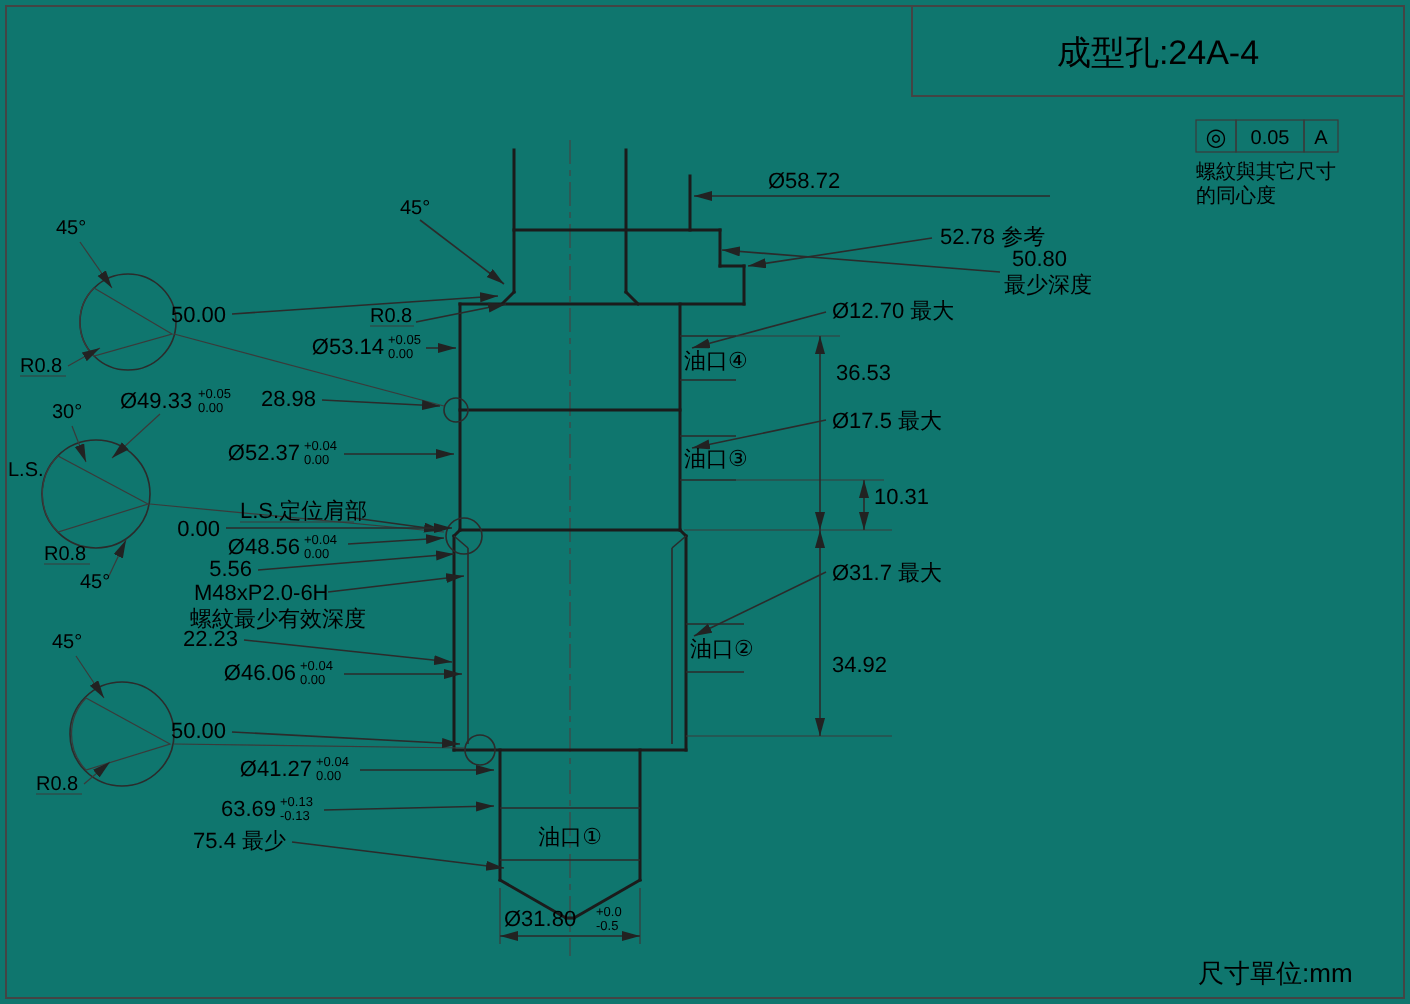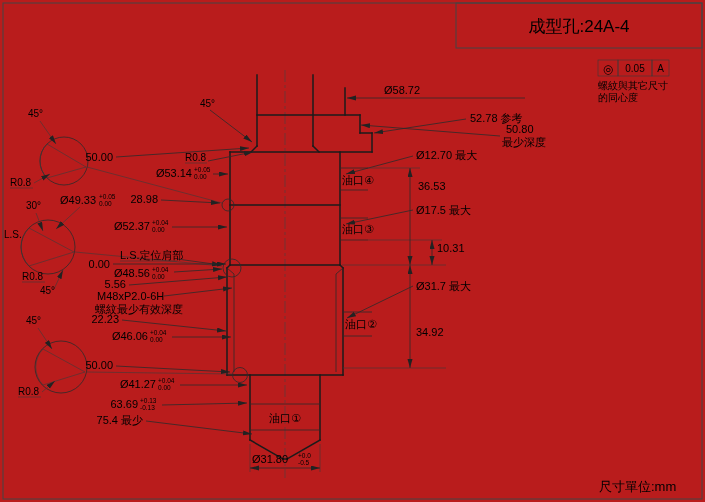--- a/index.html
+++ b/index.html
@@ -1,19 +1,19 @@
 <!DOCTYPE html>
 <html><head>
 <meta charset="utf-8">
 <style>
   html,body{margin:0;padding:0;background:#ffffff;}
   .sheet{
     position:relative;
     width:705px;height:502px;
-    background:#b91c1c;
+    background:#0f766e;
     font-family:"Liberation Sans","DejaVu Sans",sans-serif;
     overflow:hidden;
   }
   svg{display:block}
   svg text{fill:#000;font-family:"Liberation Sans","DejaVu Sans",sans-serif;}
   .thick{stroke:#1b1b1b;stroke-width:1.5;fill:none;stroke-linecap:square;}
   .thin{stroke:#2b2b2b;stroke-width:0.8;fill:none;}
   .xthin{stroke:#3a3a3a;stroke-width:0.6;fill:none;}
   .cl{stroke:#444;stroke-width:0.6;stroke-dasharray:12 3 3 3;fill:none;}
   .frame{stroke:#444;stroke-width:1;fill:none;}

